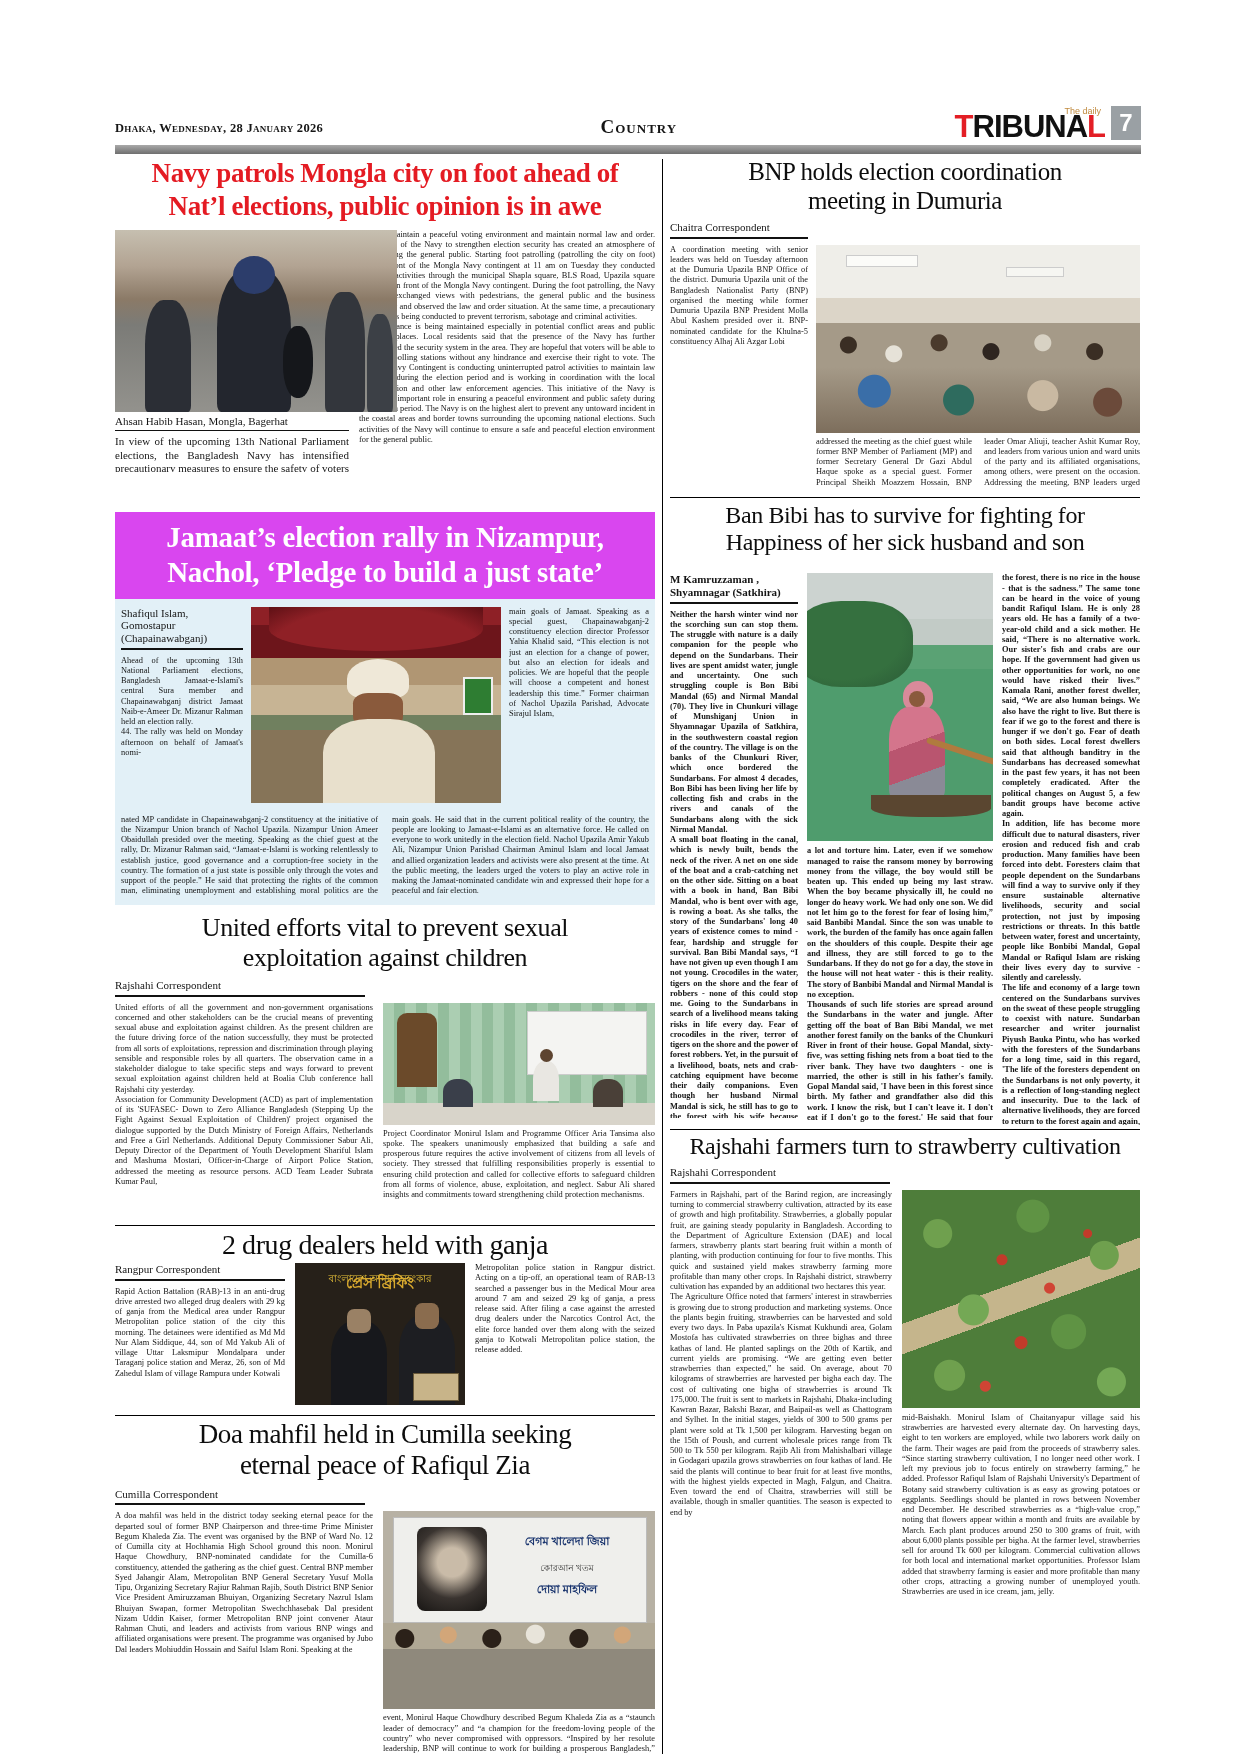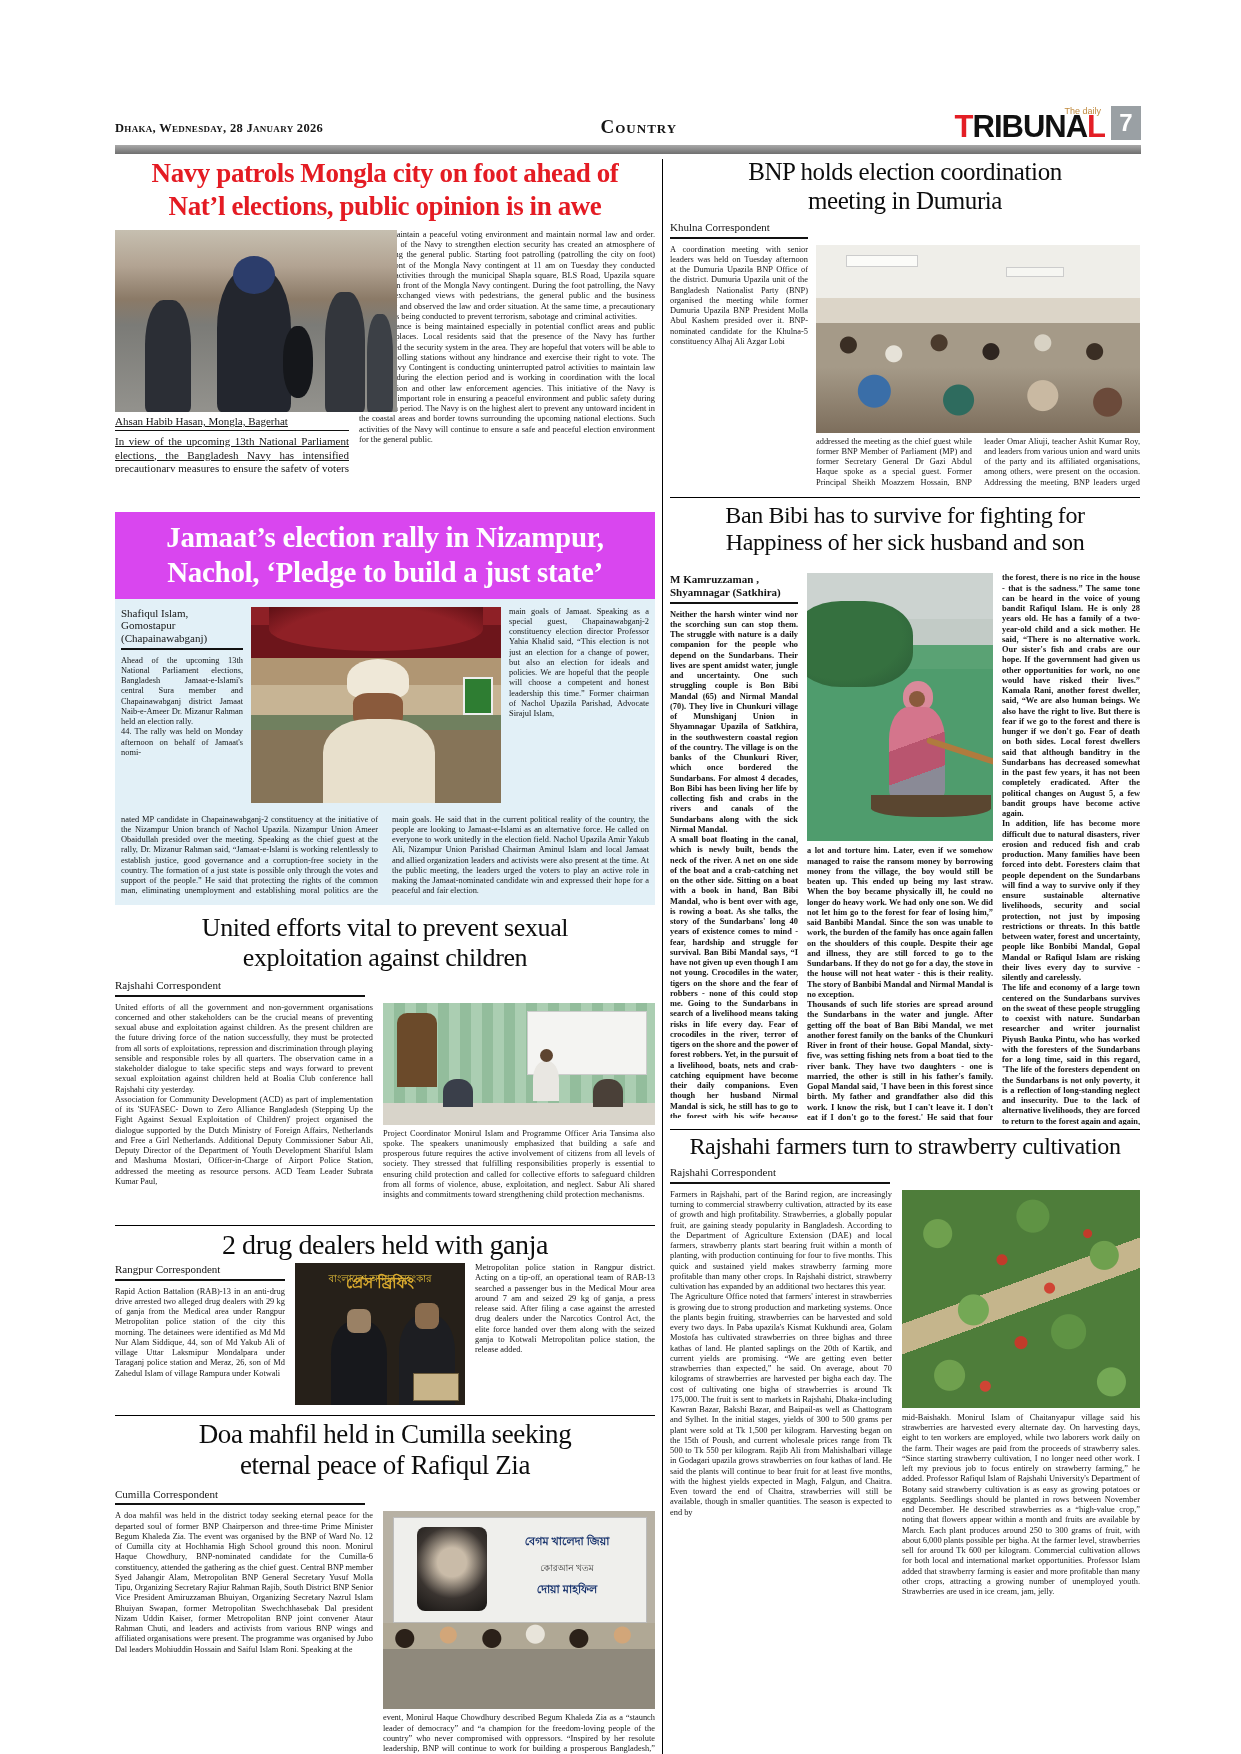--- a/index.html
+++ b/index.html
@@ -26,21 +26,21 @@
   .xrule{border:0;border-top:1.6px solid #000;margin:4px 0 3px 0;}
   
   .bt{font-size:8.4px;line-height:1.22;text-align:justify;white-space:pre-line;overflow:hidden;}
   .byline{font-size:11px;padding-bottom:3px;border-bottom:2px solid #111;margin-bottom:6px;line-height:1.15;}
   .hl{font-family:"Liberation Serif",serif;text-align:center;line-height:1.16;letter-spacing:-.4px;color:#0d0d0d;}
   .ph{position:relative;overflow:hidden;}
   .fig{position:absolute;}
   
   .navy-hl{font-size:27px;font-weight:bold;color:#e41b23;line-height:1.22;}
   .navy-row{display:flex;gap:10px;margin-top:7px;height:242px;overflow:hidden;}
-  .navy-left{width:234px;text-decoration:underline;}
+  .navy-left{width:234px;}
   .navy-photo{width:282px;height:182px;background:linear-gradient(180deg,#c6bfb0 0%,#b2a392 20%,#8b7a67 38%,#7b7b77 52%,#93928d 100%);}
   .credit{font-size:11px;margin-top:3px;padding-bottom:3px;border-bottom:1.4px solid #111;}
   .lead{font-size:11px;line-height:1.25;text-align:justify;margin-top:4px;}
   
   .jam{background:#e2f0f7;margin-top:40px;padding-bottom:6px;}
   .jam-banner{background:#d946ef;color:#fff;font-weight:bold;font-size:29px;line-height:1.22;text-align:center;
               padding:8px 4px;letter-spacing:-.3px;}
   .jam-body{display:flex;gap:8px;padding:8px 6px 0 6px;height:202px;overflow:hidden;}
   .jam-c1{width:122px;}
   .jam-photo{width:250px;height:196px;flex:none;
@@ -264,21 +264,21 @@
       <div class="divv"></div>
 
       <div class="colR">
 
         <div>
           <div class="hl bnp-hl">
             <div>BNP holds election coordination</div>
             <div>meeting in Dumuria</div>
           </div>
           <div style="margin-top:6px;">
-            <div class="byline" style="width:138px;">Khulna Correspondent</div>
+            <div class="byline" style="width:138px;">Chaitra Correspondent</div>
             <div class="bnp-row">
               <div class="bt bnp-c1" style="height:248px;">A coordination meeting with senior leaders was held on Tuesday afternoon at the Dumuria Upazila BNP Office of the district. Dumuria Upazila unit of the Bangladesh Nationalist Party (BNP) organised the meeting while former Dumuria Upazila BNP President Molla Abul Kashem presided over it. BNP-nominated candidate for the Khulna-5 constituency Alhaj Ali Azgar Lobi</div>
               <div class="bnp-right">
                 <div class="ph bnp-photo">
                   <div class="fig" style="left:0;bottom:0;width:100%;height:110px;background:
                      radial-gradient(circle at 10% 20%,#3a2e24 0 8px,transparent 9px),
                      radial-gradient(circle at 24% 28%,#e6e2d8 0 8px,transparent 9px),
                      radial-gradient(circle at 38% 18%,#4a3a2c 0 8px,transparent 9px),
                      radial-gradient(circle at 54% 26%,#2e2520 0 8px,transparent 9px),
                      radial-gradient(circle at 70% 18%,#d8d2c4 0 8px,transparent 9px),

